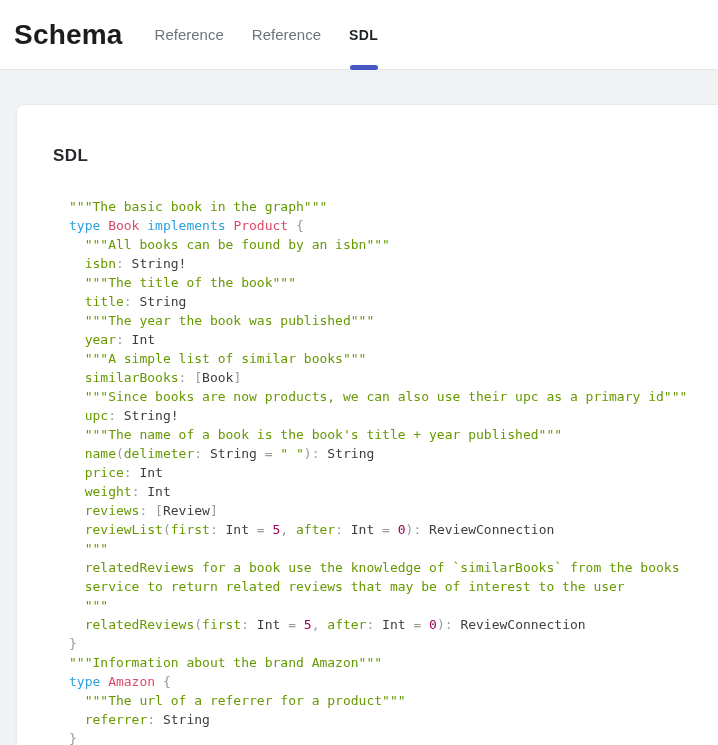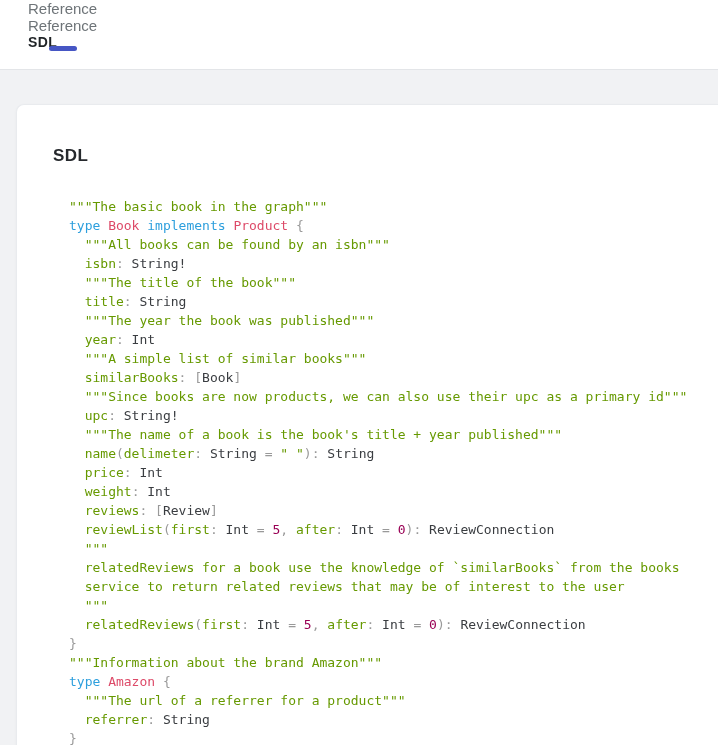--- a/index.html
+++ b/index.html
@@ -19,21 +19,21 @@
     font-family:"Liberation Sans",sans-serif;
   }
   .page-header{
     height:70px;background:#ffffff;border-bottom:1px solid #e3e5e8;
     display:flex;align-items:center;padding-left:14px;position:relative;
   }
   .page-title{
     font-size:28px;font-weight:700;color:#1b1c1e;margin:0 18px 0 0;
     letter-spacing:0.2px;
   }
-  .tab-bar{display:flex;align-items:stretch;height:100%;flex-direction:column;}
+  .tab-bar{display:flex;align-items:stretch;height:100%;}
   .tab{
     display:flex;align-items:center;padding:0 14px;
     font-size:15px;color:#6e7478;cursor:pointer;position:relative;
   }
   .tab.active{
     color:#1f2326;font-weight:700;font-size:14px;letter-spacing:0.4px;
   }
   .tab.active .tab-underline{
     position:absolute;left:50%;transform:translateX(-50%);bottom:-1px;
     width:28px;height:5px;border-radius:4px;background:var(--accent);
@@ -64,20 +64,21 @@
   .tok-s{color:var(--code-green);}
   .tok-a{color:var(--code-green);}
   .tok-n{color:var(--code-number);}
   .tok-p{color:var(--code-punct);}
   .tok-t{color:var(--code-plain);margin-top:48px;}
 </style>
 </head>
 <body>
 
 <header class="page-header">
+  <h1 class="page-title">Schema</h1>
   <nav class="tab-bar">
     <div class="tab">
       <span>Reference</span>
     </div>
     <div class="tab">
       <span>Reference</span>
     </div>
     <div class="tab active">
       <span>SDL</span>
       <span class="tab-underline"></span>

